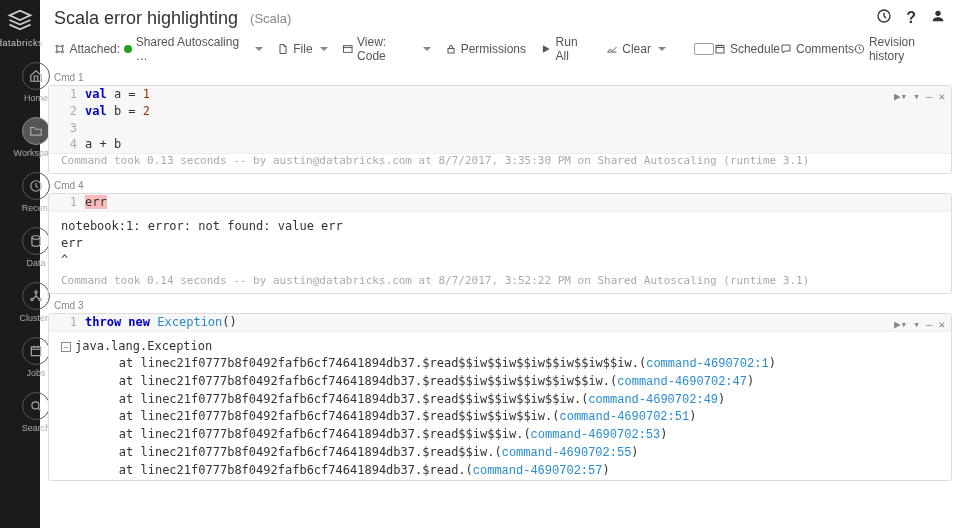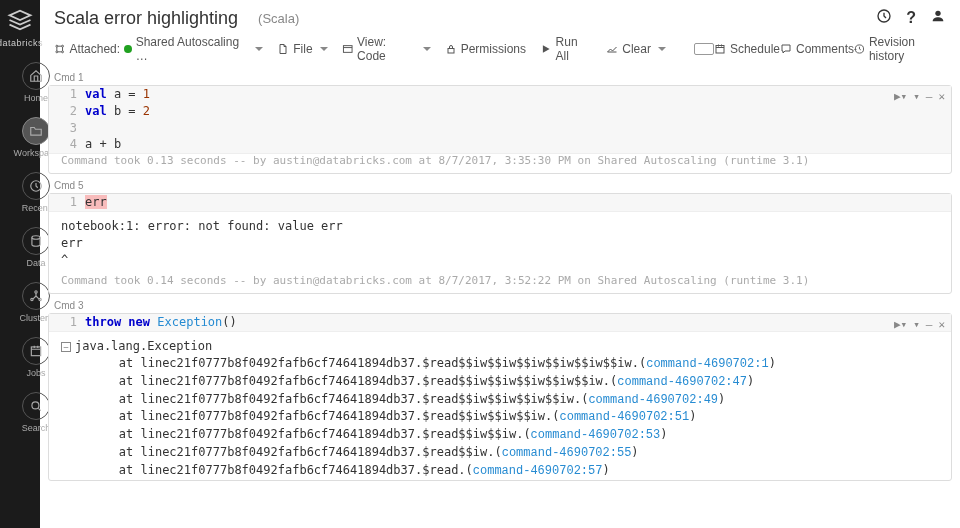--- a/index.html
+++ b/index.html
@@ -8,21 +8,21 @@
   .leftbar .logo { width: 28px; height: 28px; margin-bottom: 4px; }
   .leftbar .brand { font-size: 9px; margin-bottom: 14px; color: #ccc; letter-spacing: 0.5px; }
   .leftbar .navitem { width: 100%; text-align: center; margin-bottom: 14px; cursor: pointer; margin-left: 16px; }
   .leftbar .navitem .icn { width: 28px; height: 28px; border-radius: 50%; border: 1.5px solid #555; margin: 0 auto 3px; display: flex; align-items: center; justify-content: center; }
   .leftbar .navitem.active .icn { background: #555; border-color: #888; }
   .leftbar .navitem .icn svg { width: 14px; height: 14px; stroke: #aaa; fill: none; stroke-width: 2; }
   .leftbar .navitem .lbl { font-size: 9px; color: #aaa; }
   .main { flex: 1; display: flex; flex-direction: column; }
   .hdr { padding: 8px 14px 0; display: flex; align-items: center; }
   .hdr h1 { font-size: 18px; font-weight: 400; color: #333; }
-  .hdr .lang { font-size: 13px; color: #888; margin-left: 20px; }
+  .hdr .lang { font-size: 13px; color: #888; margin-left: 12px; }
   .topicons { position: absolute; top: 8px; right: 14px; display: flex; gap: 14px; align-items: center; font-size: 16px; color: #333; }
   .topicons > * { cursor: pointer; }
   .toolbar { display: flex; align-items: center; padding: 6px 14px; border-bottom: 1px solid transparent; gap: 14px; font-size: 12px; color: #555; }
   .toolbar .tb { display: inline-flex; align-items: center; gap: 4px; cursor: pointer; }
   .toolbar .tb svg { width: 12px; height: 12px; }
   .toolbar .sep { flex: 1; }
   .toolbar .right { display: flex; }
   .green-dot { width: 8px; height: 8px; border-radius: 50%; background: #21a121; display: inline-block; }
   .caret::after { content: ""; display: inline-block; border: 4px solid transparent; border-top-color: #888; margin-left: 3px; transform: translateY(2px); }
   .cells { overflow-y: auto; flex: 1; padding: 0 8px 8px; }
@@ -224,21 +224,21 @@
             <span>—</span>
             <span>✕</span>
           </div>
           <div class="cline"><span class="gutter">1</span><span class="kw">val</span> a = <span class="num">1</span></div>
           <div class="cline"><span class="gutter">2</span><span class="kw">val</span> b = <span class="num">2</span></div>
           <div class="cline"><span class="gutter">3</span></div>
           <div class="cline"><span class="gutter">4</span>a + b</div>
         </div>
         <div class="meta">Command took 0.13 seconds -- by austin@databricks.com at 8/7/2017, 3:35:30 PM on Shared Autoscaling (runtime 3.1)</div>
       </div>
-      <div class="cmd-label">Cmd 5</div>
+      <div class="cmd-label">Cmd 4</div>
       <div class="cell">
         <div class="code">
           <div class="cline"><span class="gutter">1</span><span class="tok-err">err</span></div>
         </div>
         <div class="out">notebook:1: error: not found: value err
 err
 ^</div>
         <div class="meta">Command took 0.14 seconds -- by austin@databricks.com at 8/7/2017, 3:52:22 PM on Shared Autoscaling (runtime 3.1)</div>
       </div>
       <div class="cmd-label">Cmd 3</div>

